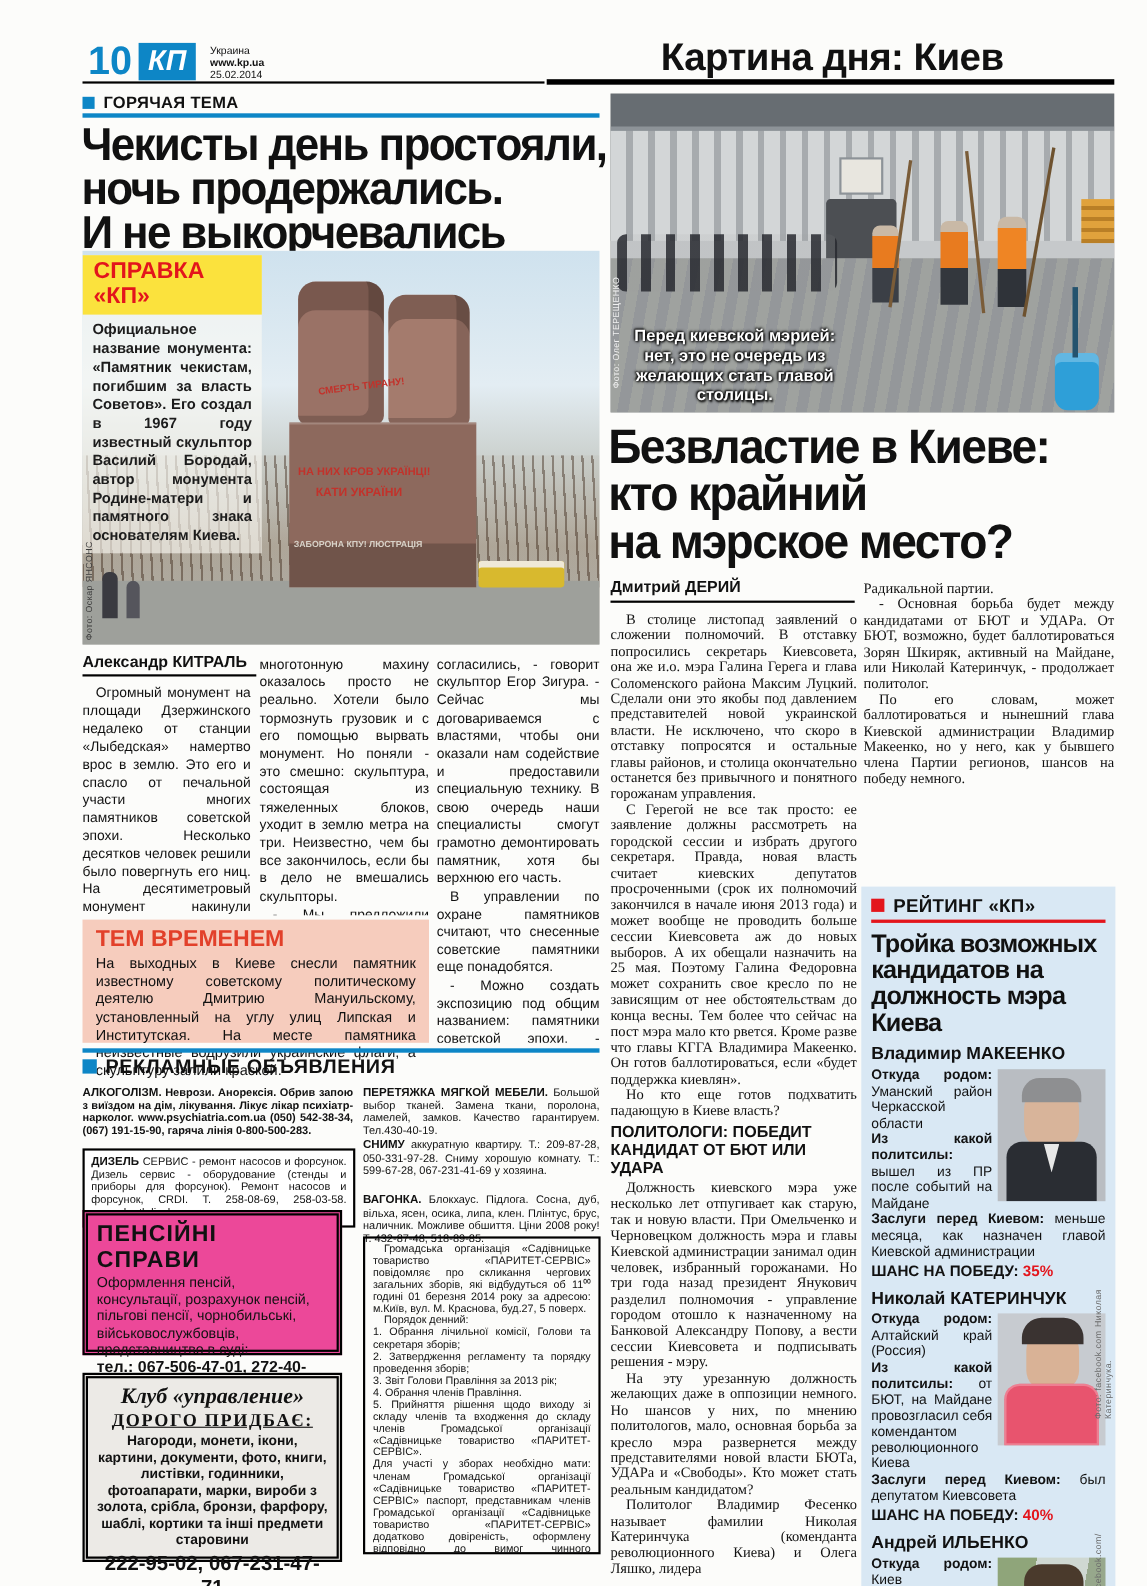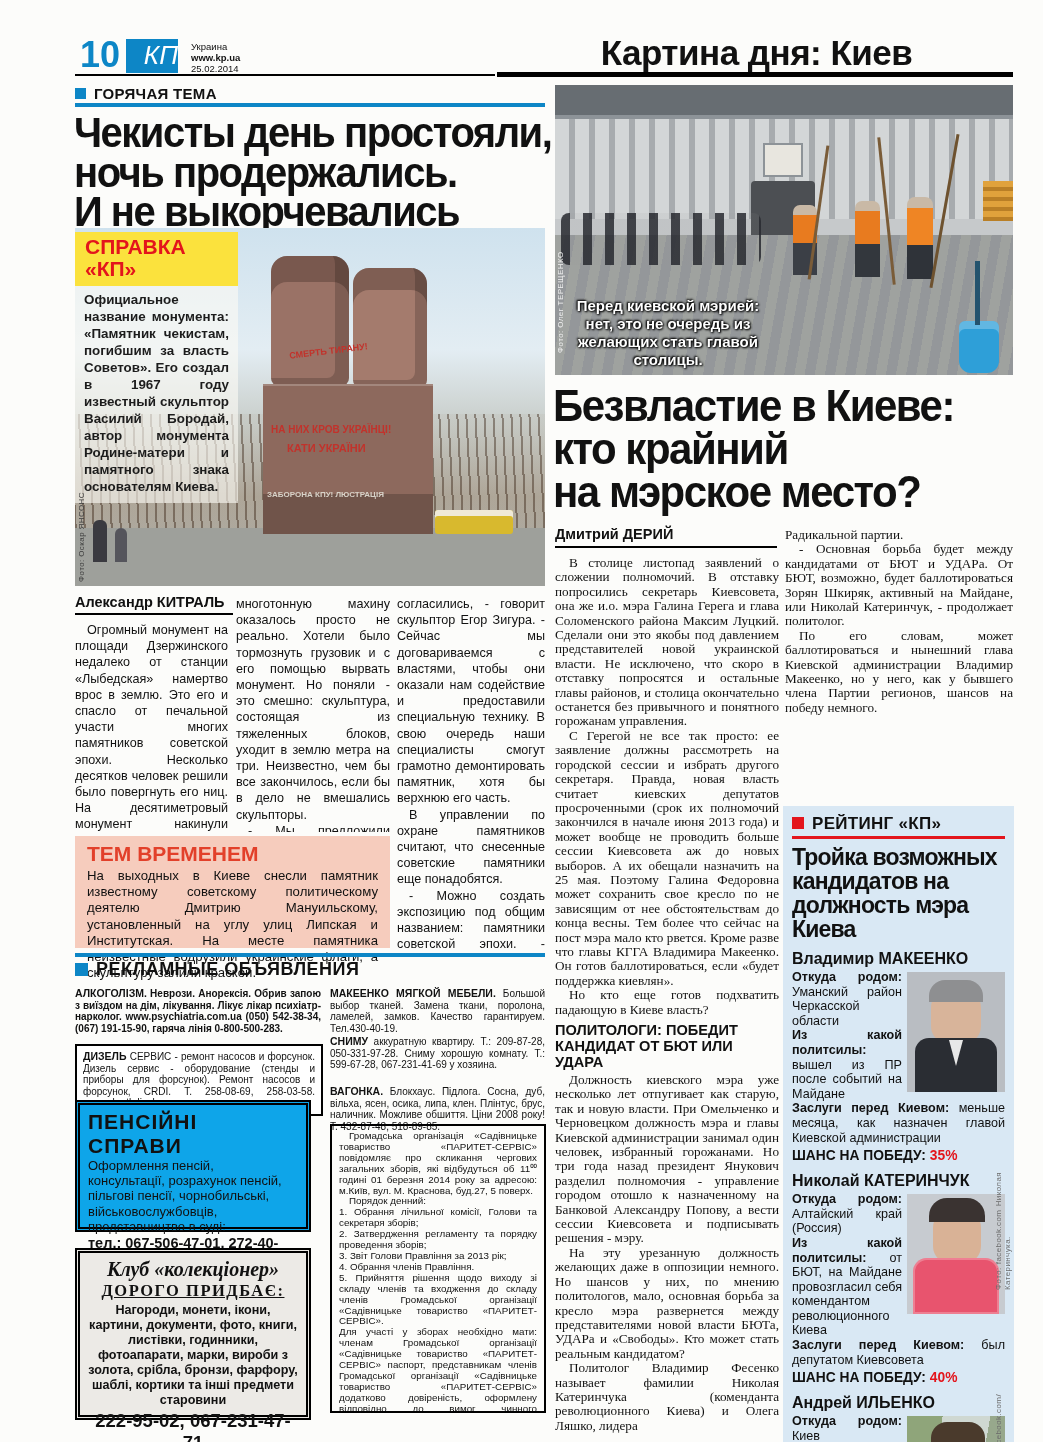--- a/index.html
+++ b/index.html
@@ -25,41 +25,41 @@
   .serifcol{position:absolute;font-family:"Liberation Serif",serif;font-size:13.2px;
             line-height:14.4px;text-align:justify;overflow:hidden;}
   .serifcol p{margin:0;text-indent:14px;}
   .serifcol p.noind{text-indent:0;}
   .subhead{font-family:"Liberation Sans",sans-serif;font-weight:bold;font-size:14.6px;
            line-height:16px;margin:5px 0 3px;text-indent:0 !important;text-align:left;}
   
   .ad{font-size:10px;line-height:11.6px;text-align:justify;}
   .ad b{font-size:10.5px;}
   .adbox{position:absolute;border:2.5px solid #000;padding:5px 6px;background:#fff;}
-  .dblbox{position:absolute;border:5px double #000;background:#0ea5e9;}
+  .dblbox{position:absolute;border:5px double #000;background:#ec4899;}
   
   .rating{position:absolute;background:#d9e8f4;margin-top:24px;}
   .cand-name{font-weight:bold;font-size:16px;margin:9px 0 2px;}
   .cand-txt{font-size:12.6px;line-height:14.6px;text-align:justify;}
   .cand-txt .lbl{font-weight:bold;}
   .chance{font-weight:bold;font-size:13.8px;margin-top:3px;}
   .chance .pct{color:#e3151c;}
   .cphoto{float:right;width:98px;height:120px;margin:2px 0 2px 5px;position:relative;overflow:hidden;}
   .capt{position:absolute;font-weight:bold;font-size:15px;line-height:18px;color:#fff;
         text-align:center;text-shadow:0 0 3px #000,1px 1px 2px #000,-1px -1px 2px #000;}
   .graf{position:absolute;color:#c2322b;font-weight:bold;white-space:nowrap;}
 </style>
 </head>
 <body>
 
 <div class="page">
 
   <div class="abs blue" style="left:80px;top:34px;font-size:36px;font-weight:bold;">10</div>
   <div class="abs" style="left:126px;top:39px;width:52px;height:34px;background:#0d86c6;color:#fff;
-       font-weight:normal;font-style:italic;font-size:26px;text-align:right;line-height:33px;">КП</div>
+       font-weight:bold;font-style:italic;font-size:26px;text-align:center;line-height:33px;">КП</div>
   <div class="abs" style="left:191px;top:41px;font-size:9.5px;line-height:11px;">
     <div>Украина</div>
     <div style="font-weight:bold;">www.kp.ua</div>
     <div>25.02.2014</div>
   </div>
   <div class="blackrule" style="left:75px;top:74px;width:420px;height:2px;"></div>
   <div class="abs" style="left:500px;top:33px;width:513px;text-align:center;font-size:35px;font-weight:bold;letter-spacing:-.5px;">Картина дня: Киев</div>
   <div class="blackrule" style="left:497px;top:72px;width:516px;height:5px;"></div>
 
   <div class="sqicon" style="left:75px;top:88px;"></div>
@@ -142,29 +142,29 @@
       <div>консультації, розрахунок пенсій,</div>
       <div>пільгові пенсії, чорнобильські,</div>
       <div>військовослужбовців,</div>
       <div>представництво в суді:</div>
     </div>
     <div style="font-weight:bold;font-size:14.5px;margin-top:1px;">тел.: 067-506-47-01, 272-40-32,</div>
     <div style="font-weight:bold;font-style:italic;font-size:14.5px;">м. Київ, вул. Артема, 14</div>
   </div>
   <div class="dblbox" style="left:75px;top:1248px;width:236px;height:172px;background:#eceae6;
        padding:5px 8px;box-sizing:border-box;text-align:center;">
-    <div style="font-family:'Liberation Serif',serif;font-weight:bold;font-style:italic;font-size:20px;">Клуб «колекціонер»</div>
+    <div style="font-family:'Liberation Serif',serif;font-weight:bold;font-style:italic;font-size:20px;">Клуб «управление»</div>
     <div style="font-family:'Liberation Serif',serif;font-weight:bold;font-size:16.5px;letter-spacing:1.5px;text-decoration:underline;">ДОРОГО ПРИДБАЄ:</div>
     <div style="font-weight:bold;font-size:12.6px;line-height:15px;margin-top:2px;">Нагороди, монети, ікони, картини, документи, фото, книги, листівки, годинники, фотоапарати, марки, вироби з золота, срібла, бронзи, фарфору, шаблі, кортики та інші предмети старовини</div>
     <div style="font-weight:bold;font-size:18.5px;margin-top:2px;">222-95-02, 067-231-47-71</div>
 
   </div>
 
   <div class="abs ad" style="left:330px;top:988px;width:215px;">
-    <b>МАКЕЕНКО МЯГКОЙ МЕБЕЛИ.</b><span> Большой выбор тканей. Замена ткани, поролона, ламелей, замков. Качество гарантируем. Тел.430-40-19.</span>
+    <b>ПЕРЕТЯЖКА МЯГКОЙ МЕБЕЛИ.</b><span> Большой выбор тканей. Замена ткани, поролона, ламелей, замков. Качество гарантируем. Тел.430-40-19.</span>
   </div>
   <div class="abs ad" style="left:330px;top:1036px;width:215px;">
     <b>СНИМУ</b><span> аккуратную квартиру. Т.: 209-87-28, 050-331-97-28. Сниму хорошую комнату. Т.: 599-67-28, 067-231-41-69 у хозяина.</span>
   </div>
   <div class="abs ad" style="left:330px;top:1086px;width:215px;">
     <b>ВАГОНКА.</b><span> Блокхаус. Підлога. Сосна, дуб, вільха, ясен, осика, липа, клен. Плінтус, брус, наличник. Можливе обшиття. Ціни 2008 року! Т. 432-87-48, 518-89-85.</span>
   </div>
   <div class="abs" style="left:330px;top:1124px;width:216px;height:289px;border:2px solid #000;
        padding:5px 7px;box-sizing:border-box;font-size:9.8px;line-height:10.9px;text-align:justify;overflow:hidden;">
     <div style="text-indent:10px;">Громадська організація «Садівницьке товариство «ПАРИТЕТ-СЕРВІС» повідомляє про скликання чергових загальних зборів, які відбудуться об 11⁰⁰ годині 01 березня 2014 року за адресою: м.Київ, вул. М. Краснова, буд.27, 5 поверх.</div>

